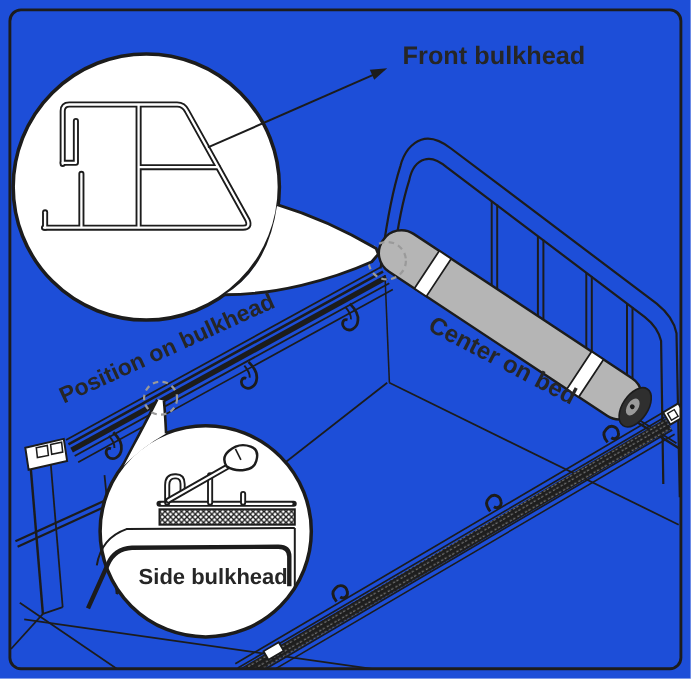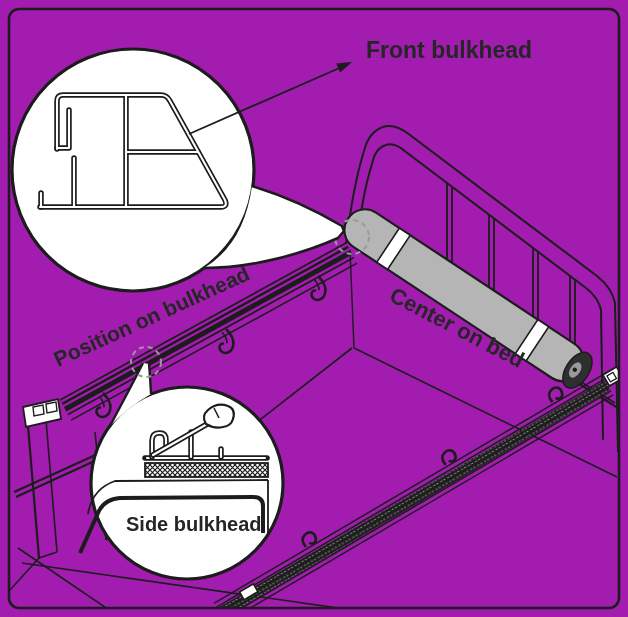--- a/index.html
+++ b/index.html
@@ -1,16 +1,16 @@
 <!DOCTYPE html>
 <html><head>
 <meta charset="utf-8">
 <style>
   html,body{margin:0;padding:0;background:#fff;}
-  .stage{width:628px;height:617px;position:relative;background:#a21caf;overflow:hidden;
+  .stage{width:628px;height:617px;position:relative;background:#1d4ed8;overflow:hidden;
          font-family:"Liberation Sans",sans-serif;}
   svg{display:block;}
   svg text{font-family:"Liberation Sans",sans-serif;font-weight:700;}
   .ln{stroke:#1c1c1c;fill:none;}
   .bk{stroke:#1c1c1c;fill:none;stroke-width:5.5;stroke-linecap:round;stroke-linejoin:round;}
   .wt{stroke:#ffffff;fill:none;stroke-width:2.1;stroke-linecap:round;stroke-linejoin:round;}
 </style>
 </head>
 <body>
 

